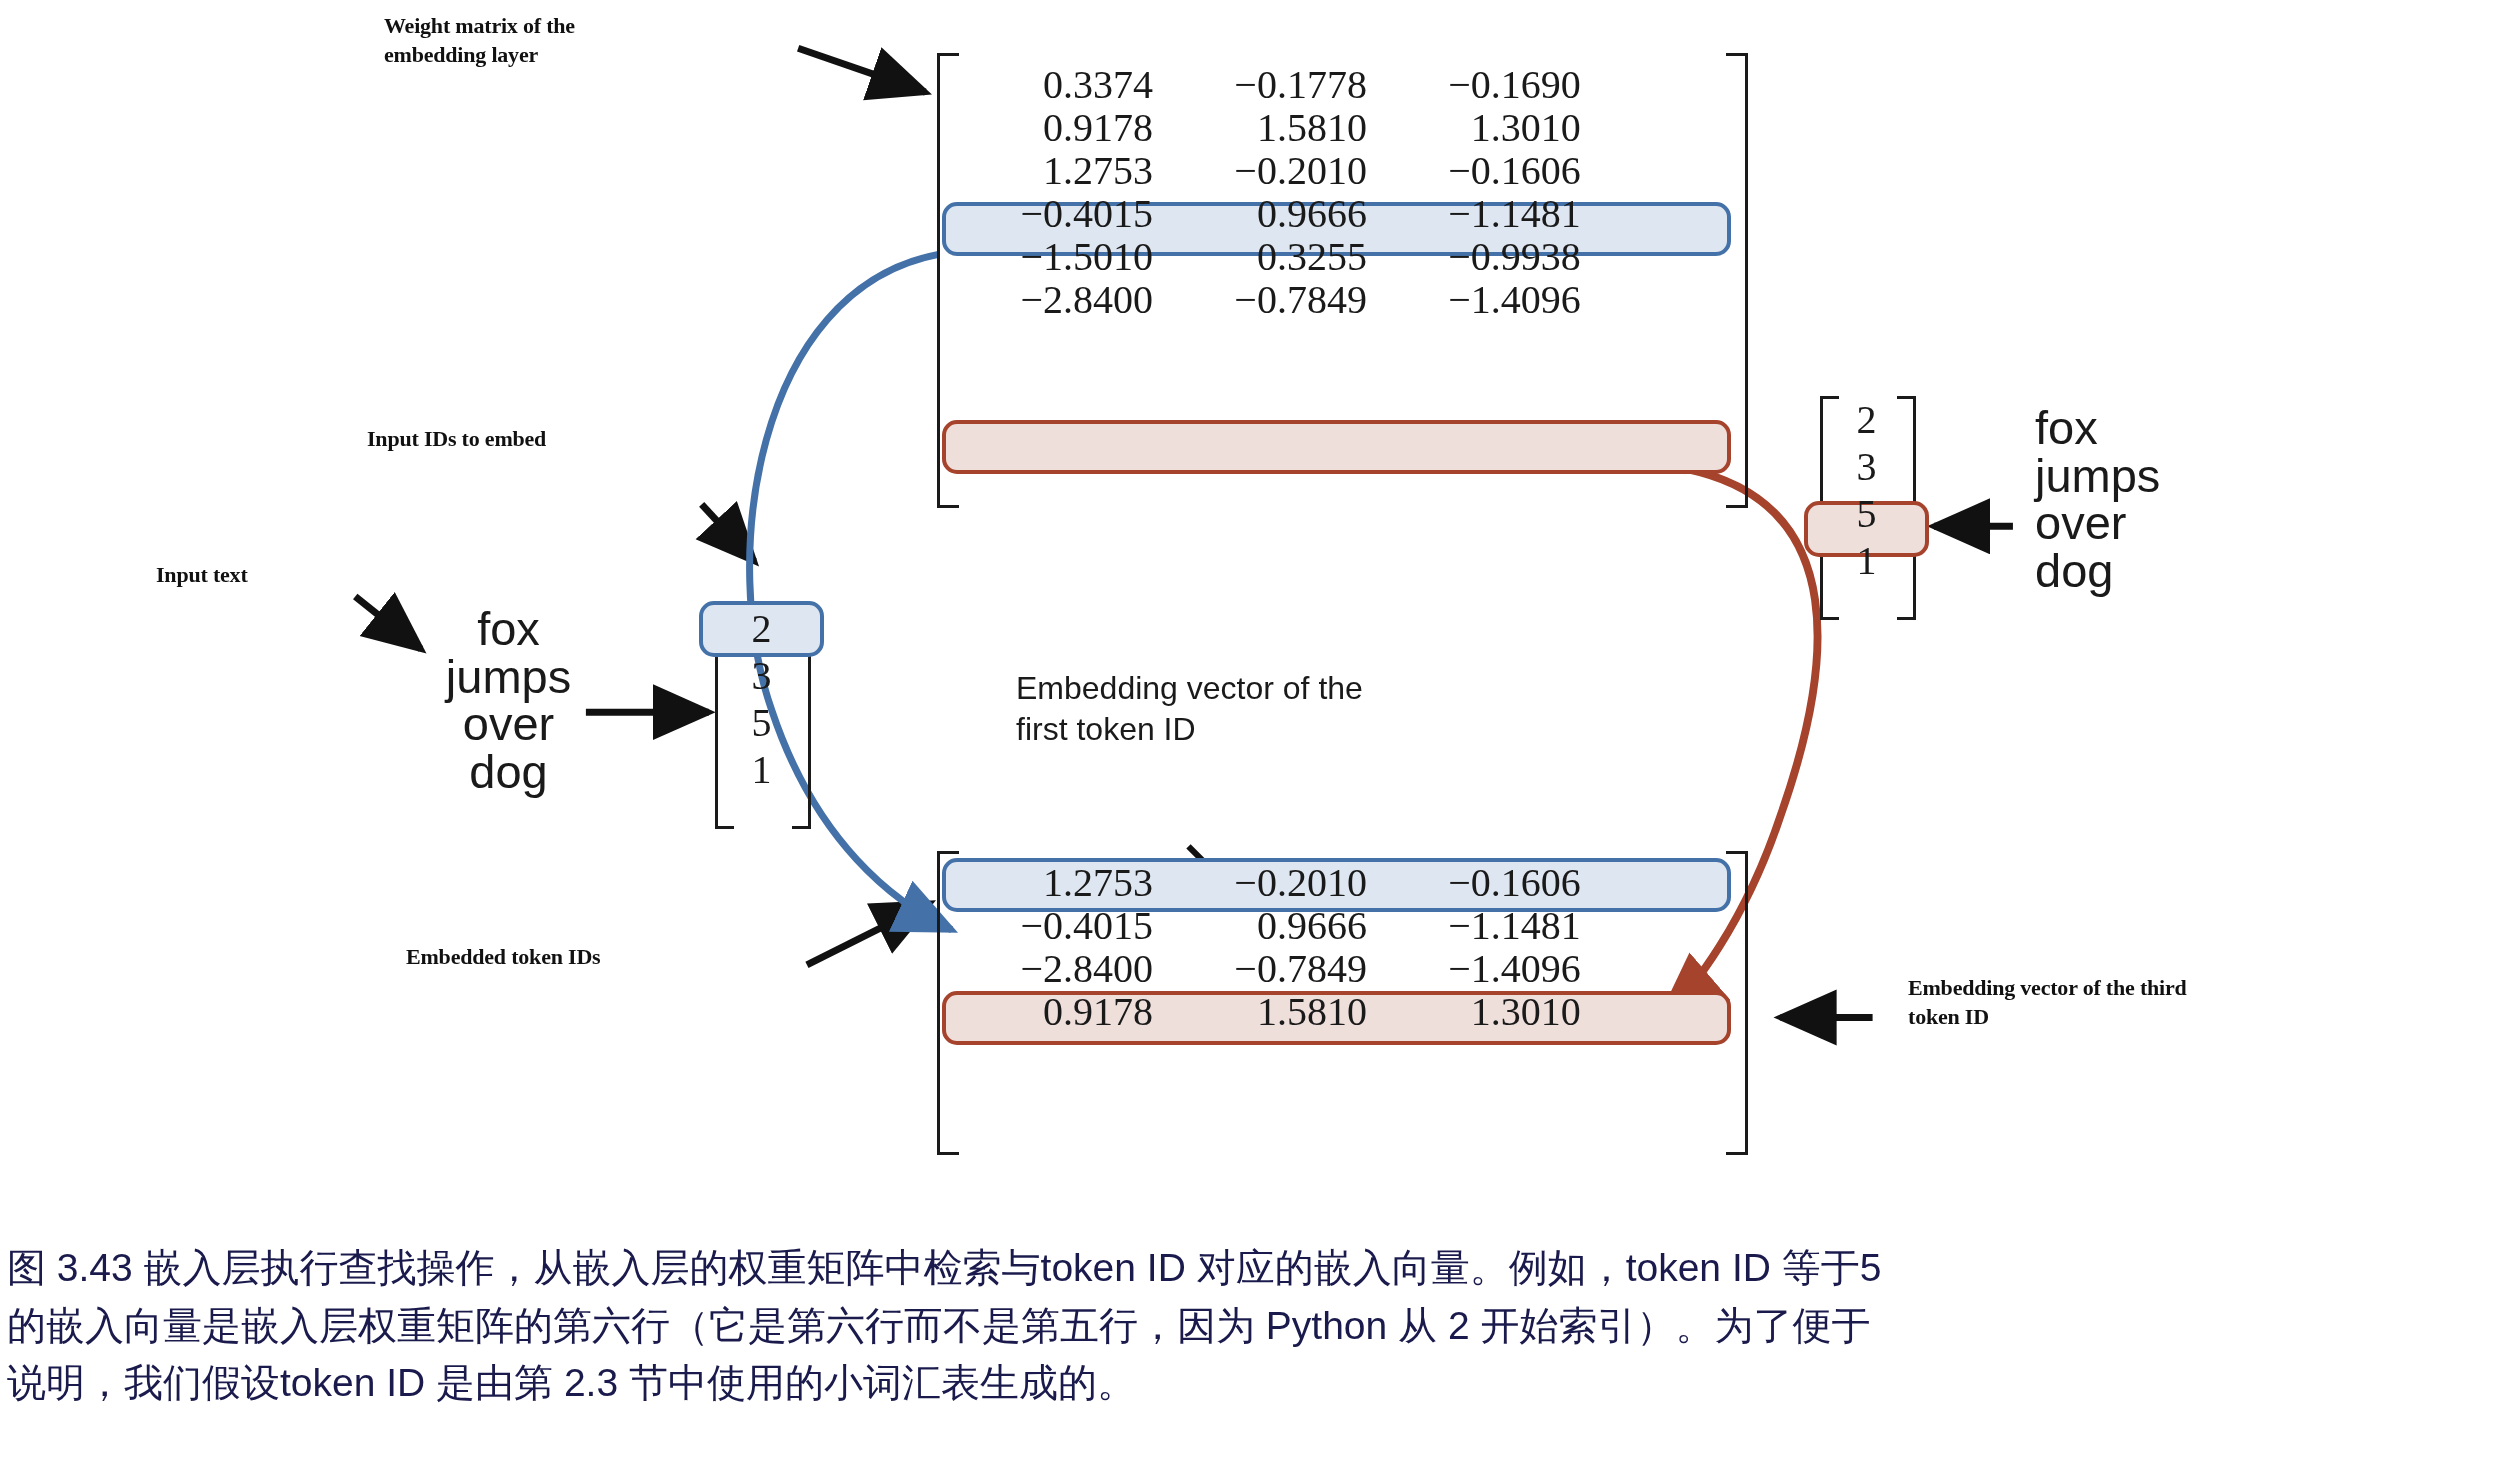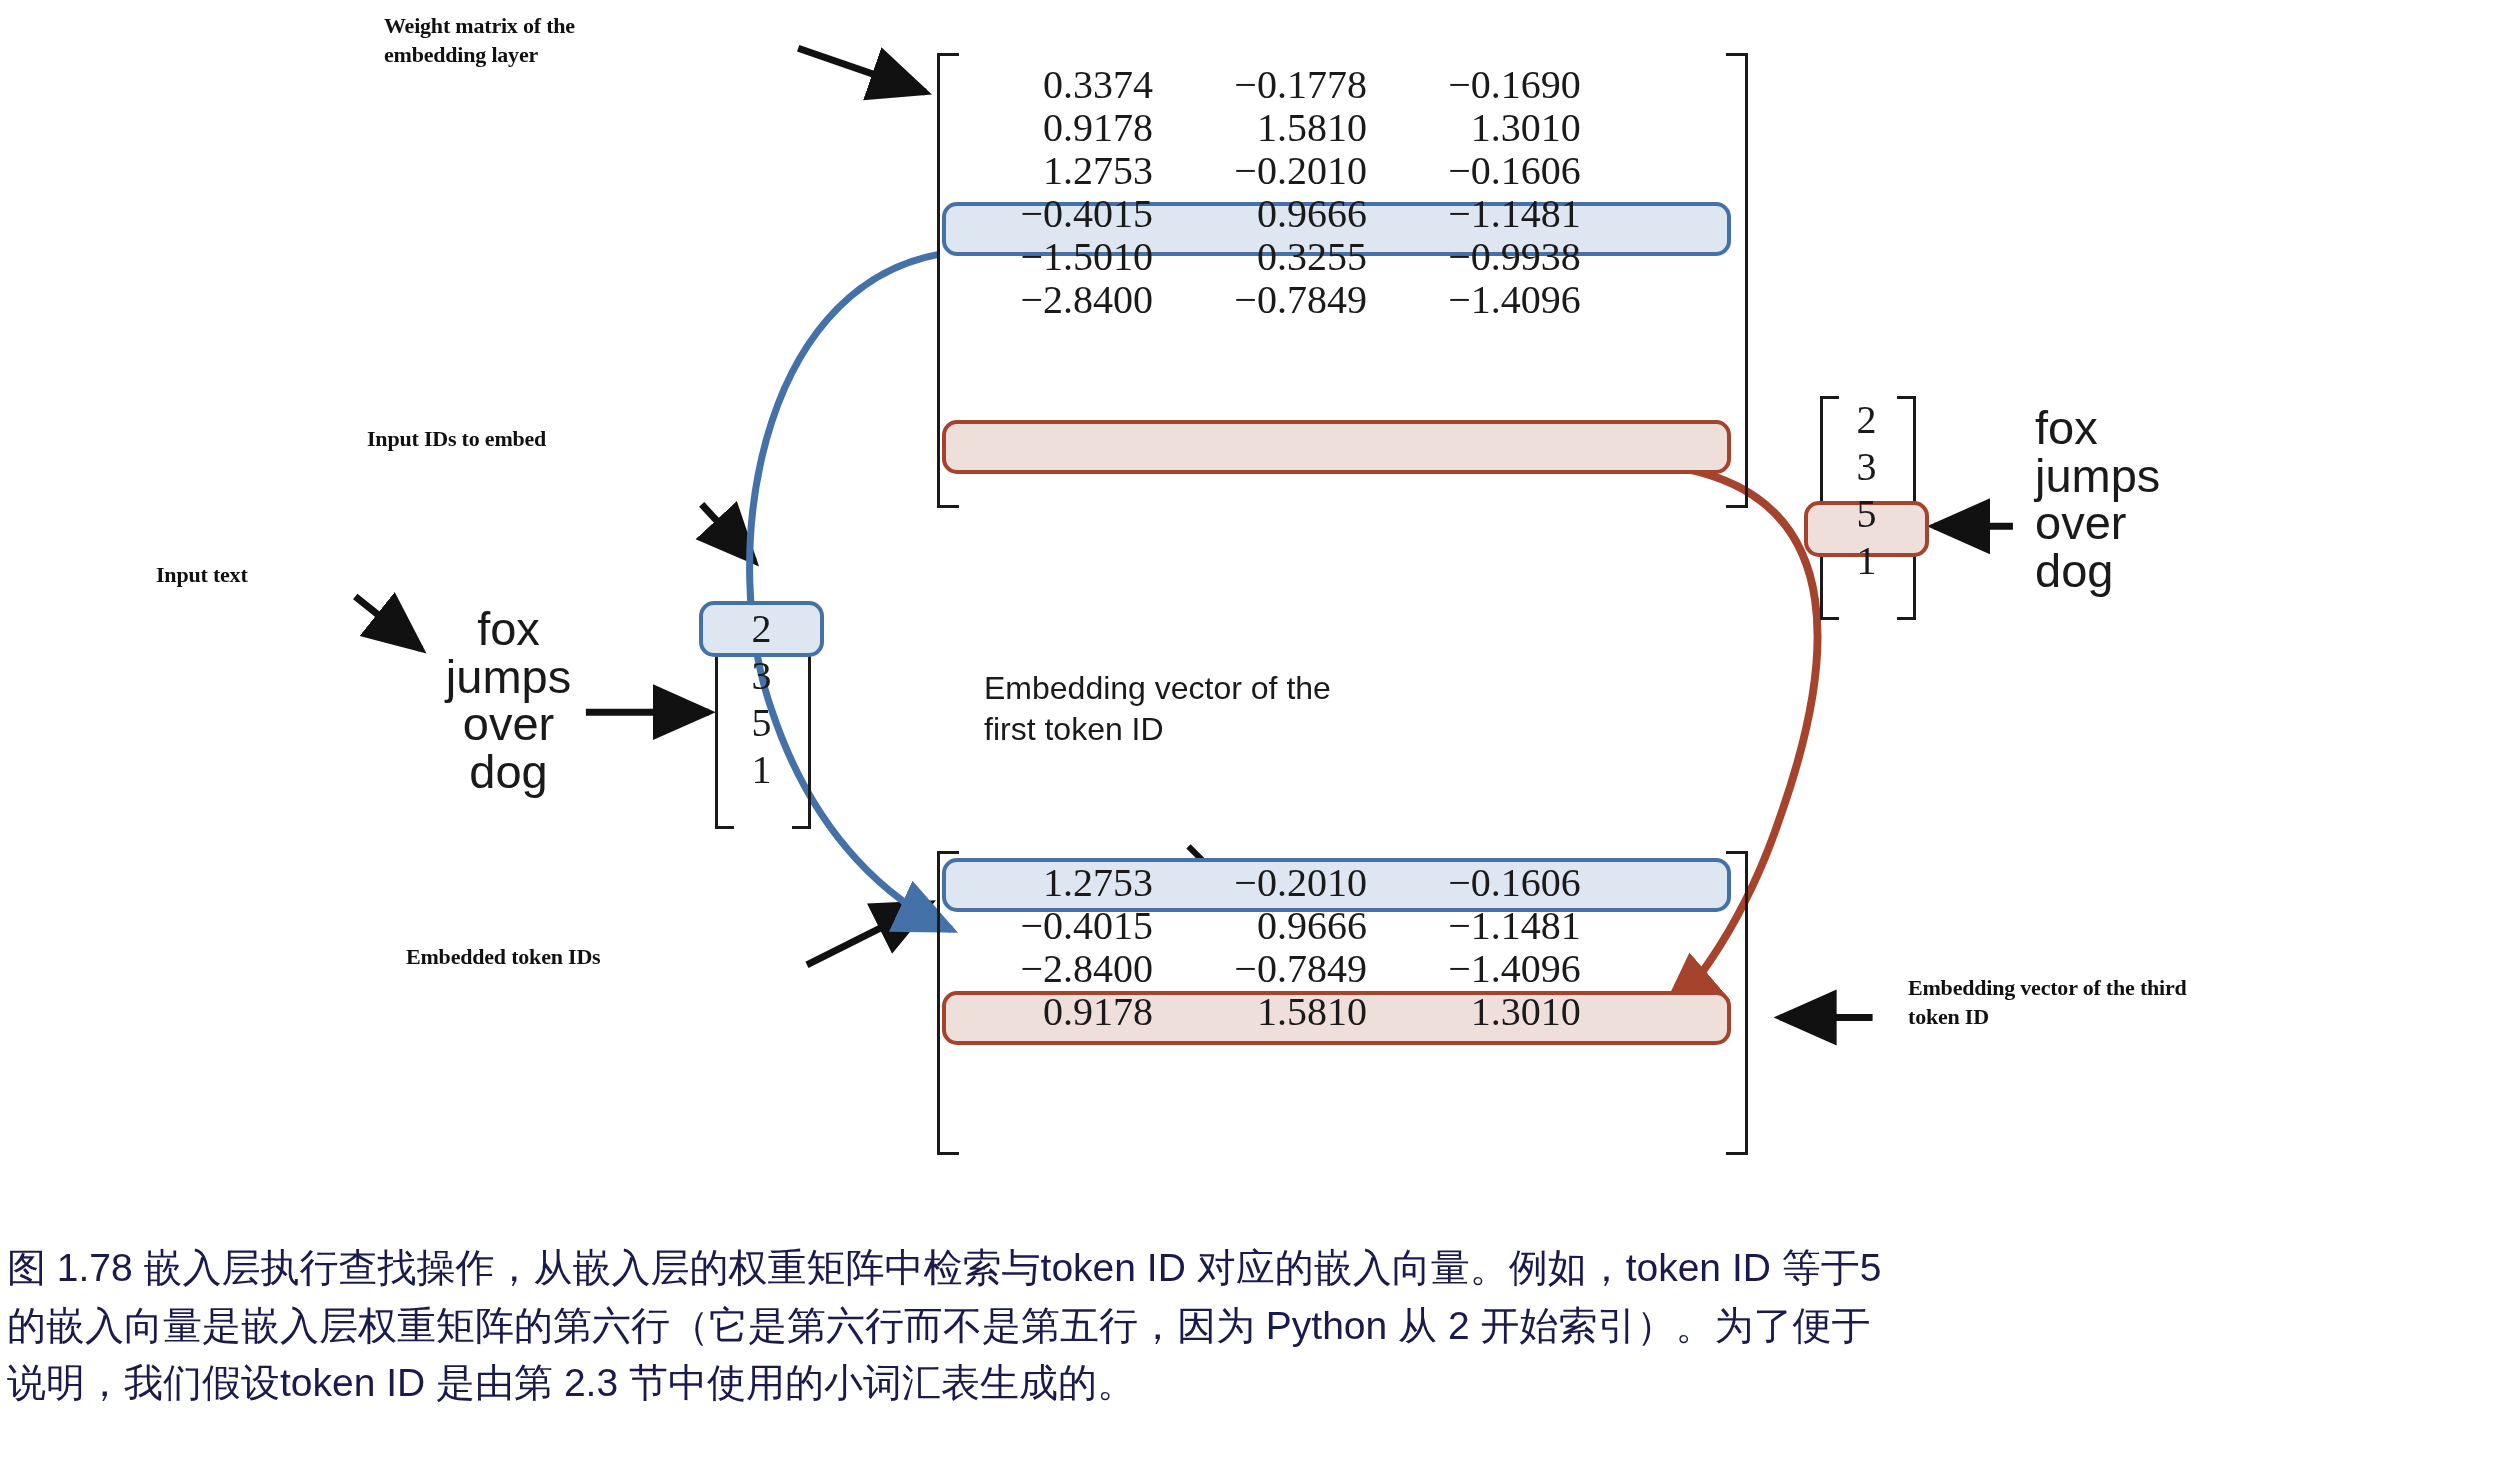--- a/index.html
+++ b/index.html
@@ -44,20 +44,21 @@
   }
 
   
   .plain-label {
     position: absolute;
     font-family: "Liberation Sans", sans-serif;
     font-size: 32px;
     line-height: 1.28;
     color: #1a1a1a;
     white-space: pre-line;
+    margin-left: 32px;
   }
 
   
   .word-stack {
     position: absolute;
     font-family: "Liberation Sans", sans-serif;
     font-size: 47px;
     line-height: 1.00;
     color: #1a1a1a;
     text-align: center;
@@ -317,17 +318,17 @@
         <span class="mcell">0.9178</span>
         <span class="mcell">1.5810</span>
         <span class="mcell">1.3010</span>
       </div>
     </div>
   </div>
 
 </div>
 
 <div id="caption">
-  <div>图 1.78 嵌入层执行查找操作，从嵌入层的权重矩阵中检索与token ID 对应的嵌入向量。例如，token ID 等于5</div>
+  <div>图 3.43 嵌入层执行查找操作，从嵌入层的权重矩阵中检索与token ID 对应的嵌入向量。例如，token ID 等于5</div>
   <div>的嵌入向量是嵌入层权重矩阵的第六行（它是第六行而不是第五行，因为 Python 从 2 开始索引）。为了便于</div>
   <div>说明，我们假设token ID 是由第 2.3 节中使用的小词汇表生成的。</div>
 </div>
 
 
 </body></html>

